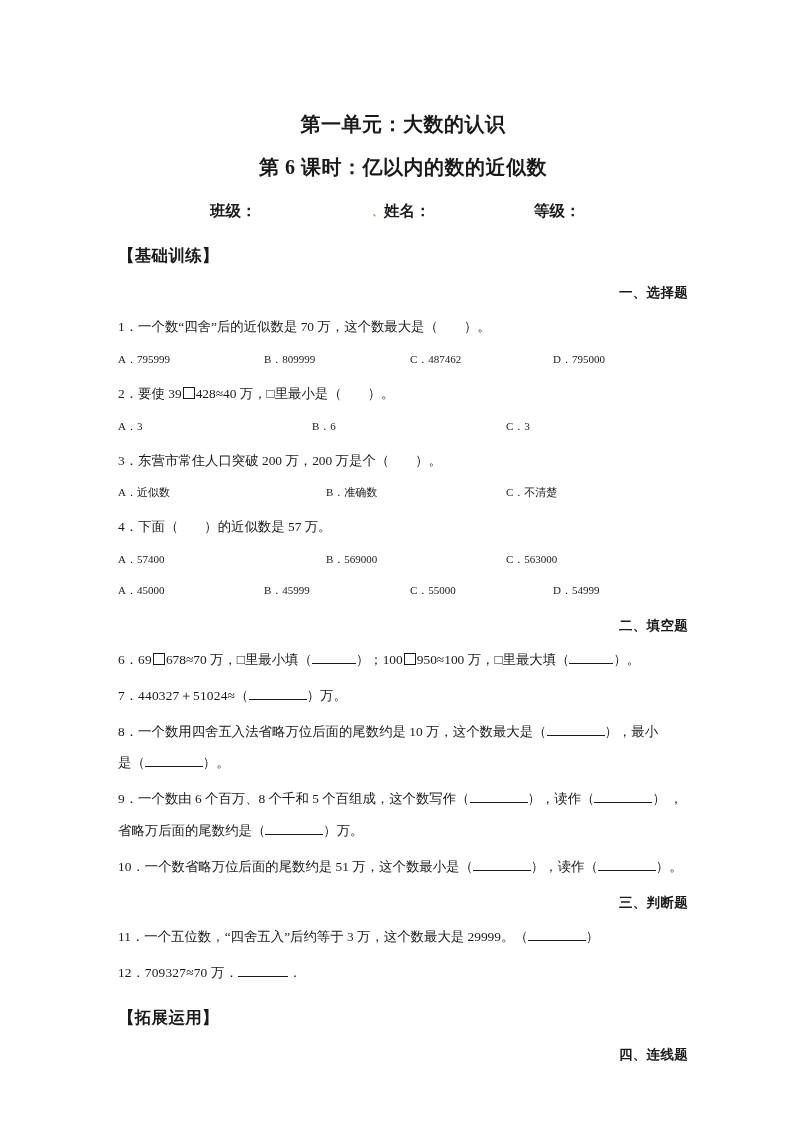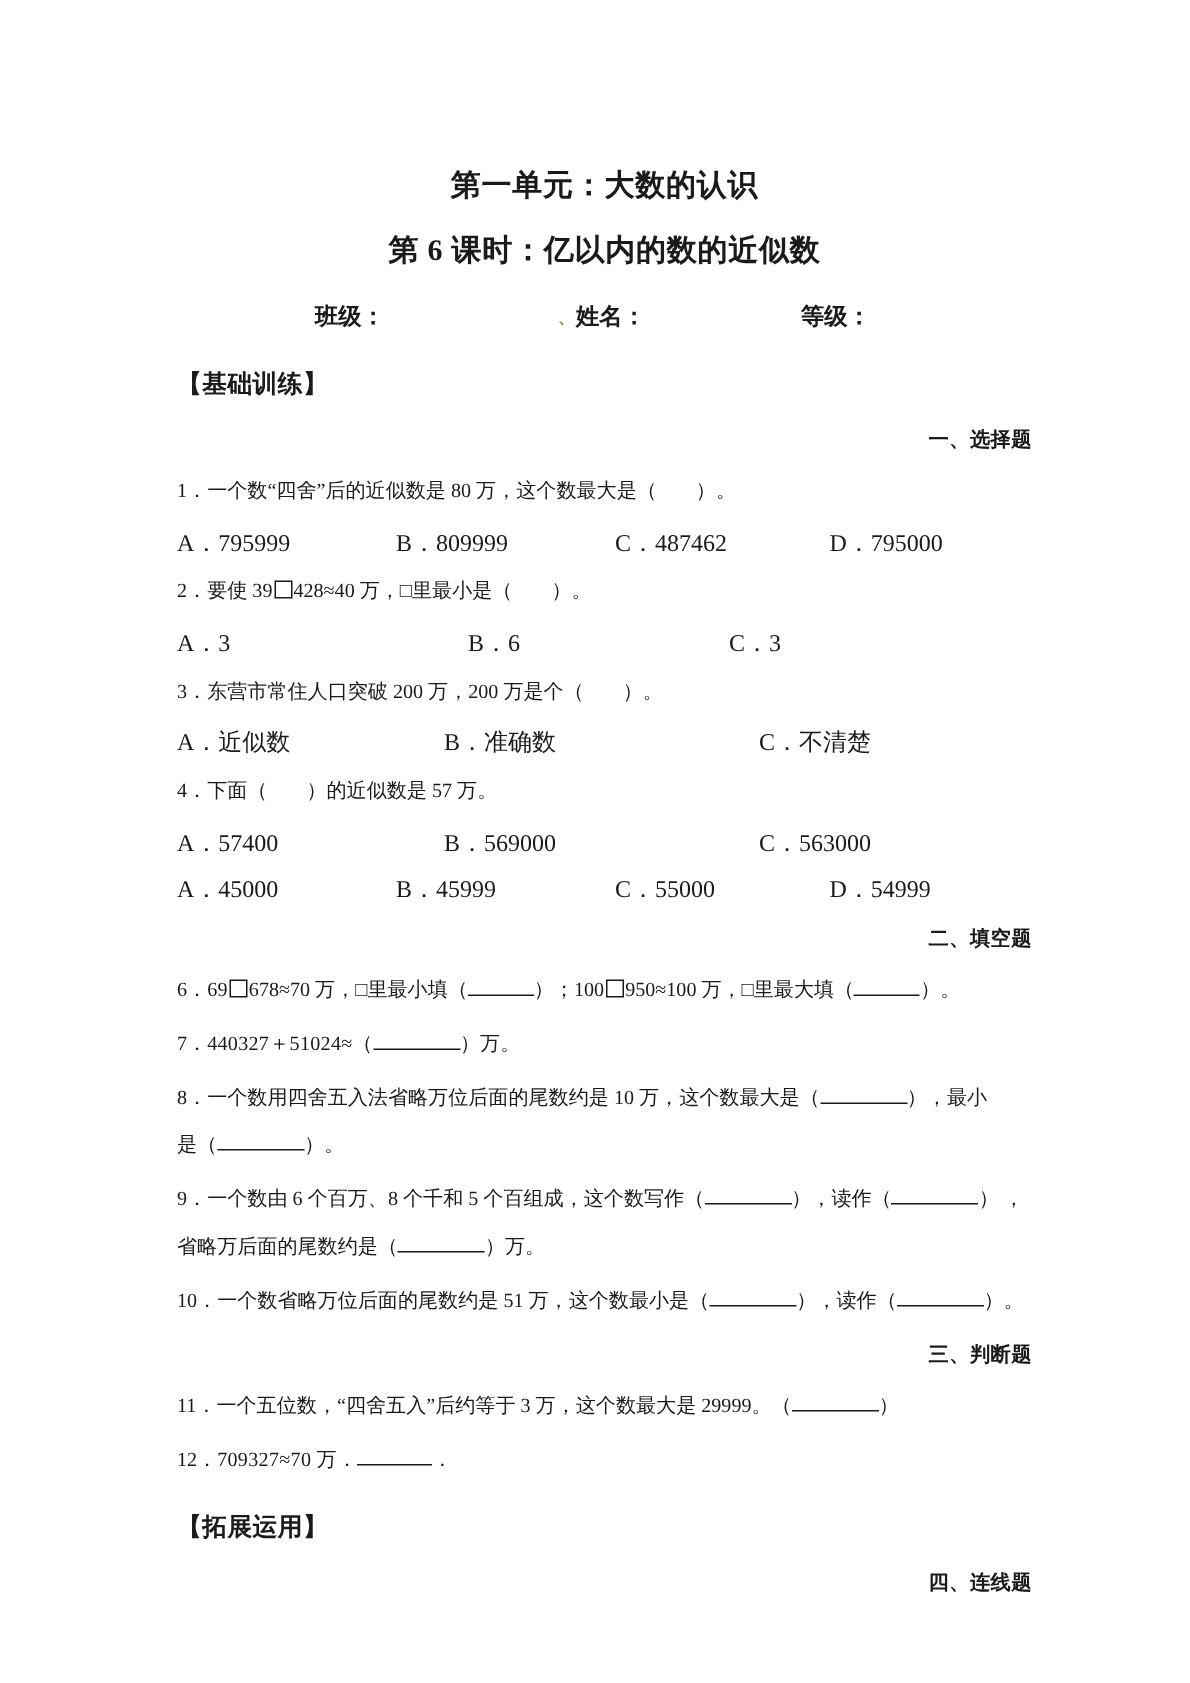--- a/index.html
+++ b/index.html
@@ -83,44 +83,44 @@
     white-space: nowrap;
   }
   .q-cont {
     font-size: 13.4px;
     margin-top: 11px;
     line-height: 1.55;
   }
 
   
   .opts {
-    font-size: 16px;
+    font-size: 11px;
     margin-top: 14px;
     position: relative;
     height: 17px;
     font-family: Liberation Serif, serif;
   }
   .opt {
     position: absolute;
     top: 0;
     white-space: nowrap;
   }
 
   
   .c4-a { left: 0px; }
   .c4-b { left: 146px; }
   .c4-c { left: 292px; }
   .c4-d { left: 435px; }
   
   .c3-a { left: 0px; }
   .c3-b { left: 194px; }
-  .c3-c { left: 368px; }
+  .c3-c { left: 388px; }
   
   .c3b-a { left: 0px; }
-  .c3b-b { left: 178px; }
+  .c3b-b { left: 208px; }
   .c3b-c { left: 388px; }
 
   
   .blank {
     display: inline-block;
     border-bottom: 1px solid #1a1a1a;
     vertical-align: baseline;
   }
   .blank-s { width: 44px; }
   .blank-m { width: 58px; }
@@ -150,21 +150,21 @@
       <span class="info-dot">、</span>
       <span class="field info-f2">姓名：</span>
       <span class="field">等级：</span>
     </div>
 
     <div class="section-head">【基础训练】</div>
 
     <div class="sub-head">一、选择题</div>
 
     <div class="q">
-      <span>1．</span><span>一个数“四舍”后的近似数是 80 万，这个数最大是（</span><span class="gap-s"></span><span>）。</span>
+      <span>1．</span><span>一个数“四舍”后的近似数是 70 万，这个数最大是（</span><span class="gap-s"></span><span>）。</span>
     </div>
     <div class="opts">
       <span class="opt c4-a">A．795999</span>
       <span class="opt c4-b">B．809999</span>
       <span class="opt c4-c">C．487462</span>
       <span class="opt c4-d">D．795000</span>
     </div>
 
     <div class="q">
       <span>2．</span><span>要使 39</span><span class="box"></span><span>428≈40 万，□里最小是（</span><span class="gap-s"></span><span>）。</span>

